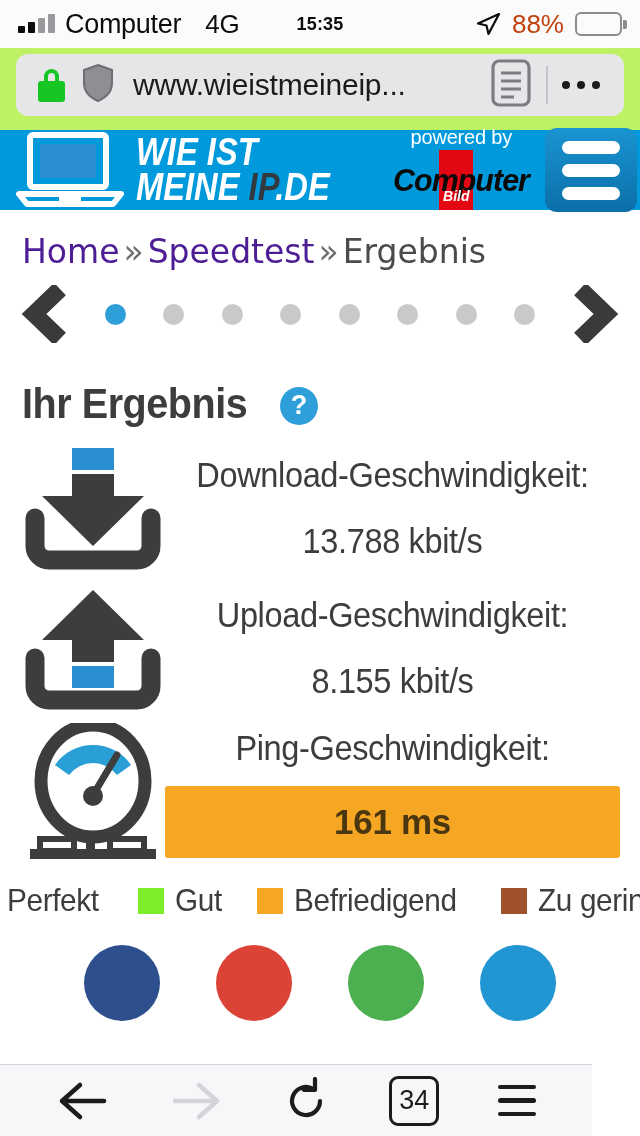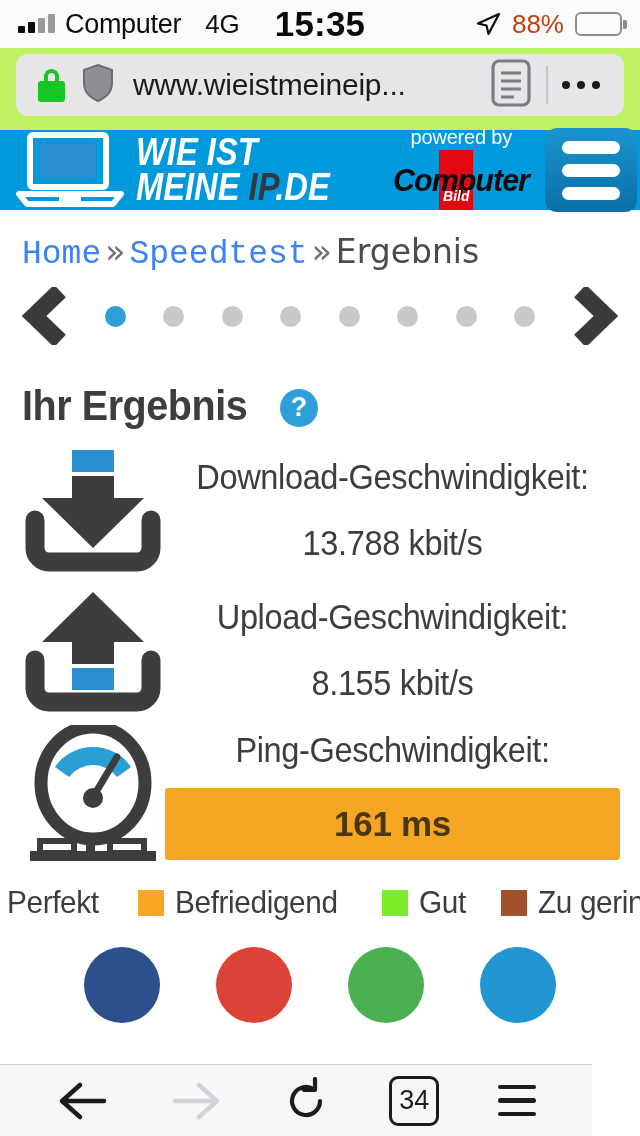--- a/index.html
+++ b/index.html
@@ -22,21 +22,21 @@
   .signal i { display: block; width: 7px; border-radius: 1px; background: #9a9a9e; }
   .signal i.on { background: #0d0d0d; }
   .signal i:nth-child(1) { height: 7px; }
   .signal i:nth-child(2) { height: 11px; }
   .signal i:nth-child(3) { height: 15px; }
   .signal i:nth-child(4) { height: 19px; }
   .carrier { font-size: 27px; color: #0c0c0c; letter-spacing: -.3px; }
   .netmode { font-size: 26px; color: #0c0c0c; margin-left: 14px; }
   .sb-time {
     position: absolute; left: 0; right: 0; text-align: center;
-    font-size: 35px; font-weight: bold; color: #0b0b0b; letter-spacing: .2px;
+    font-size: 18px; font-weight: bold; color: #0b0b0b; letter-spacing: .2px;
     pointer-events: none;
   }
   .sb-right {
     margin-left: auto; display: flex; align-items: center; gap: 11px;
     position: relative; z-index: 2;
   }
   .loc-arrow svg { display: block; }
   .batt-pct { font-size: 26px; color: #c2410c; }
   .batt { position: relative; width: 47px; height: 24px; }
   .batt-body {
@@ -121,21 +121,21 @@
     display: flex; flex-direction: column; justify-content: center;
     align-items: center; gap: 10px; flex: 0 0 auto;
   }
   .burger i { display: block; width: 58px; height: 13px; background: #fff; border-radius: 7px; }
 
   
   .breadcrumb {
     padding: 22px 22px 0; font-size: 33px; color: #4b4b4b;
     font-family: "DejaVu Sans", sans-serif; white-space: nowrap;
   }
-  .breadcrumb a { color: #3b82f6; text-decoration: none; font-family: Liberation Mono, monospace; }
+  .breadcrumb a { color: #4c1d95; text-decoration: none; }
   .breadcrumb .sep { color: #6e6e6e; margin: 0 4px; }
 
   
   .carousel {
     display: flex; align-items: center; padding: 14px 20px 0; gap: 0;
   }
   .chev { width: 52px; height: 58px; flex: 0 0 auto; }
   .dots { flex: 1; display: flex; align-items: center; justify-content: space-around; padding: 0 14px; }
   .dot { width: 21px; height: 21px; border-radius: 50%; background: #c9c9c9; display: block; }
   .dot.active { background: #2f9fd9; }
@@ -387,26 +387,26 @@
       <div class="ping-bar">161 ms</div>
     </div>
   </div>
 
   <div class="legend">
     <div class="leg-item">
       <span class="leg-sw" style="background:#4ca33c"></span>
       <span class="leg-tx">Perfekt</span>
     </div>
     <div class="leg-item">
+      <span class="leg-sw" style="background:#7ced2a"></span>
+      <span class="leg-tx">Gut</span>
+    </div>
+    <div class="leg-item">
       <span class="leg-sw" style="background:#f5a623"></span>
       <span class="leg-tx">Befriedigend</span>
-    </div>
-    <div class="leg-item">
-      <span class="leg-sw" style="background:#7ced2a"></span>
-      <span class="leg-tx">Gut</span>
     </div>
     <div class="leg-item">
       <span class="leg-sw" style="background:#a0522d"></span>
       <span class="leg-tx">Zu gering</span>
     </div>
   </div>
 
   <div class="social">
     <span class="soc" style="background:#2d4f8e"></span>
     <span class="soc" style="background:#dc4337"></span>

